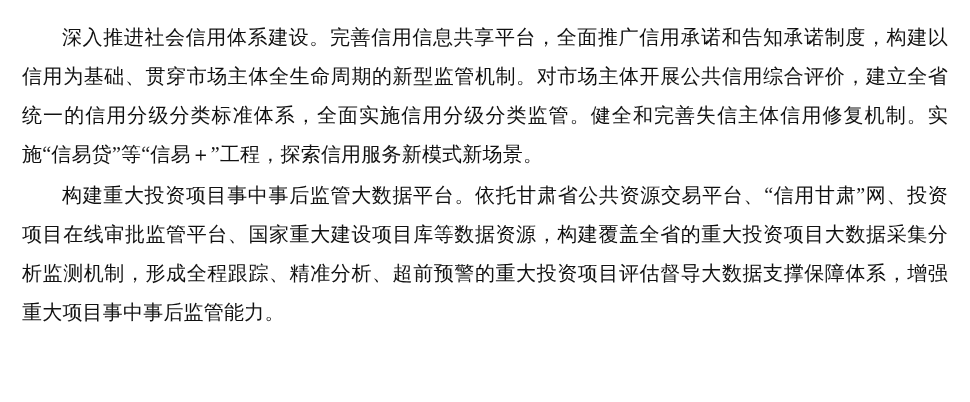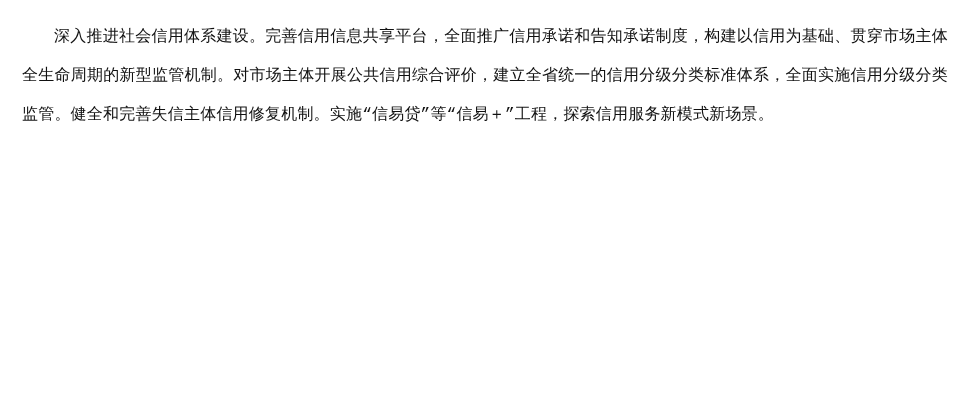--- a/index.html
+++ b/index.html
@@ -19,30 +19,31 @@
     height: 402px;
     box-sizing: border-box;
     padding: 18px 22px 0 22px;
     background: #ffffff;
   }
   .doc-body {
     display: block;
   }
   .para {
     margin: 0 0 2px 0;
-    font-size: 16px;
+    font-size: 20px;
     line-height: 39px;
     text-align: justify;
     text-justify: inter-ideograph;
     text-indent: 2em;
     letter-spacing: 0.2px;
     color: #111111;
-    font-family: Liberation Mono, monospace;
+    font-family: Liberation Serif, serif;
   }
 </style>
 </head>
 <body>
 
 <div class="page">
   <div class="doc-body">
     <p class="para">深入推进社会信用体系建设。完善信用信息共享平台，全面推广信用承诺和告知承诺制度，构建以信用为基础、贯穿市场主体全生命周期的新型监管机制。对市场主体开展公共信用综合评价，建立全省统一的信用分级分类标准体系，全面实施信用分级分类监管。健全和完善失信主体信用修复机制。实施“信易贷”等“信易＋”工程，探索信用服务新模式新场景。</p>
+    <p class="para">构建重大投资项目事中事后监管大数据平台。依托甘肃省公共资源交易平台、“信用甘肃”网、投资项目在线审批监管平台、国家重大建设项目库等数据资源，构建覆盖全省的重大投资项目大数据采集分析监测机制，形成全程跟踪、精准分析、超前预警的重大投资项目评估督导大数据支撑保障体系，增强重大项目事中事后监管能力。</p>
   </div>
 </div>
 
 </body></html>

